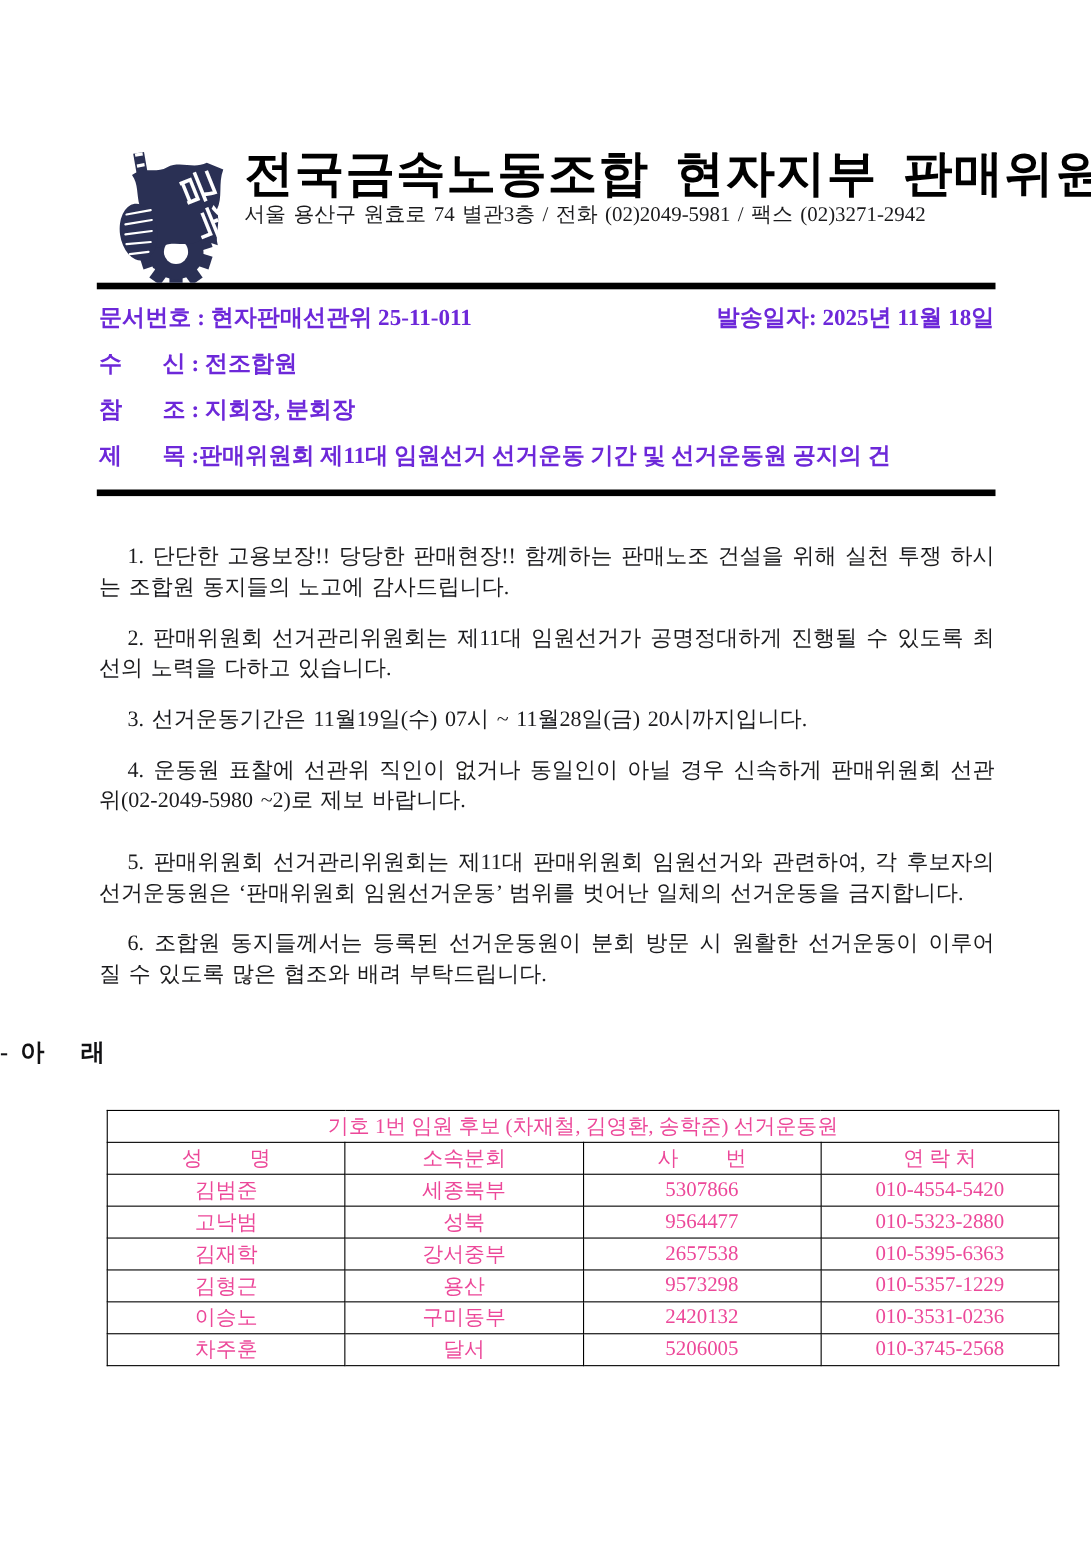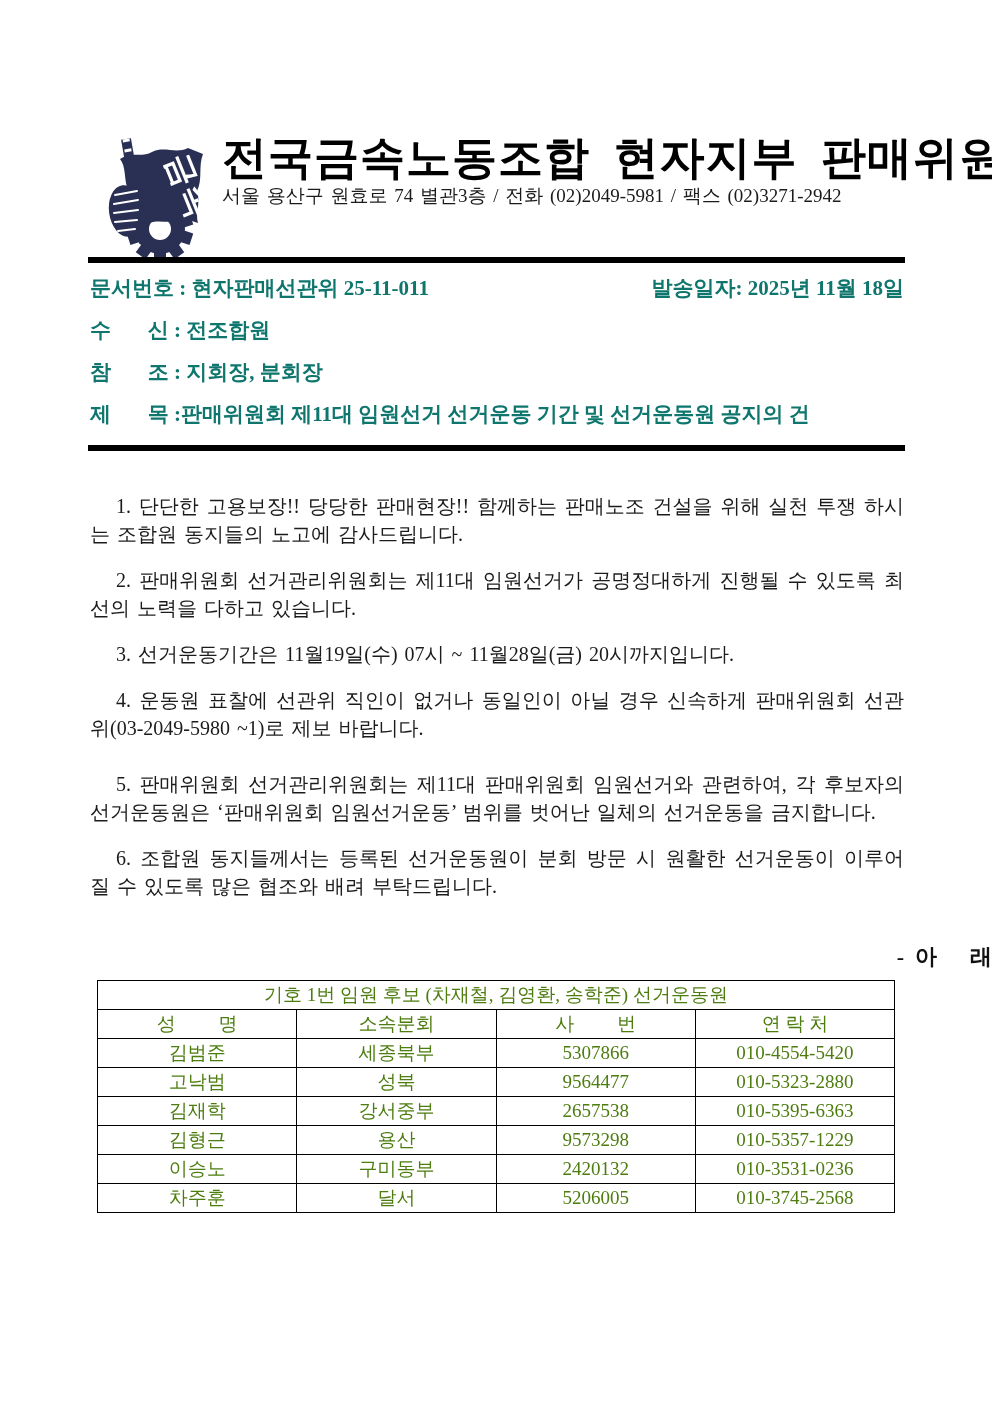--- a/index.html
+++ b/index.html
@@ -58,54 +58,54 @@
   .bar-top { margin-top: 0px; }
   .bar-subject { margin-top: 14px; }
 
   
   .doc-info { margin: 14px 88px 0 90px; font-weight: 600; }
   .info-row {
     font-size: 21px;
     line-height: 22px;
     margin-bottom: 20px;
     white-space: pre;
-    color: #0f766e;
+    color: #6d28d9;
   }
   .info-row-first { display: flex; justify-content: space-between; }
 
   
   .body-block { margin: 41px 88px 0 90px; }
   .body-block p {
     font-size: 20px;
     line-height: 28px;
     text-align: justify;
     text-indent: 26px;
     margin-bottom: 18px;
     word-spacing: 2px;
   }
   .body-block p.gap-before { margin-top: 28px; }
 
   
   .below-label {
     margin-top: 42px;
-    text-align: right;
+    text-align: left;
     font-size: 22px;
     font-weight: 600;
     white-space: pre;
     color: #111113;
   }
 
   
   .worker-table {
-    margin: 8px 0 0 97px;
-    width: 798px;
+    margin: 37px 0 0 97px;
+    width: 866px;
     border-collapse: collapse;
     table-layout: fixed;
     font-size: 19px;
-    color: #4d7c0f;
+    color: #ec4899;
   }
   .worker-table td, .worker-table th {
     border: 1.5px solid #000000;
     text-align: center;
     vertical-align: middle;
     padding: 1px 4px;
     height: 26px;
     white-space: pre;
     font-weight: normal;
   }
@@ -182,21 +182,21 @@
     <div class="info-row">참       조 : 지회장, 분회장</div>
     <div class="info-row">제       목 :판매위원회 제11대 임원선거 선거운동 기간 및 선거운동원 공지의 건</div>
   </div>
 
   <div class="bar bar-subject"></div>
 
   <div class="body-block">
     <p>1. 단단한 고용보장!! 당당한 판매현장!! 함께하는 판매노조 건설을 위해 실천 투쟁 하시는  조합원 동지들의 노고에 감사드립니다.</p>
     <p>2. 판매위원회 선거관리위원회는 제11대 임원선거가 공명정대하게 진행될 수 있도록 최선의 노력을 다하고 있습니다.</p>
     <p>3. 선거운동기간은 11월19일(수) 07시 ~ 11월28일(금) 20시까지입니다.</p>
-    <p>4. 운동원 표찰에 선관위 직인이 없거나 동일인이 아닐 경우 신속하게 판매위원회 선관위(03-2049-5980 ~1)로 제보 바랍니다.</p>
+    <p>4. 운동원 표찰에 선관위 직인이 없거나 동일인이 아닐 경우 신속하게 판매위원회 선관위(02-2049-5980 ~2)로 제보 바랍니다.</p>
     <p class="gap-before">5. 판매위원회 선거관리위원회는 제11대 판매위원회 임원선거와 관련하여, 각 후보자의 선거운동원은 ‘판매위원회 임원선거운동’ 범위를 벗어난 일체의 선거운동을 금지합니다.</p>
     <p>6. 조합원 동지들께서는 등록된 선거운동원이 분회 방문 시 원활한 선거운동이 이루어 질 수 있도록 많은 협조와 배려 부탁드립니다.</p>
   </div>
 
   <div class="below-label">-  아      래</div>
 
   <table class="worker-table">
     <tbody>
       <tr>
         <td class="caption-cell" colspan="4">기호 1번 임원 후보 (차재철, 김영환, 송학준) 선거운동원</td>

